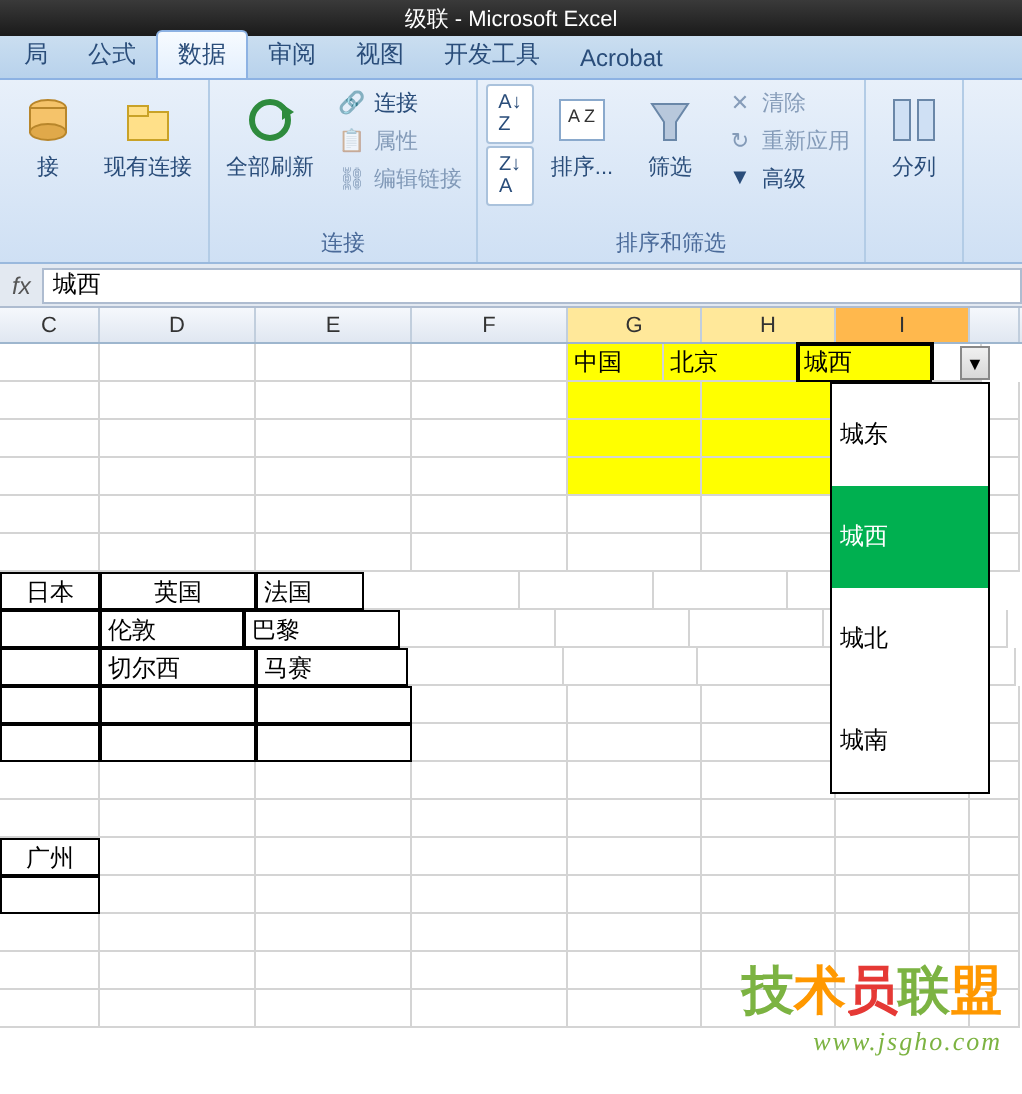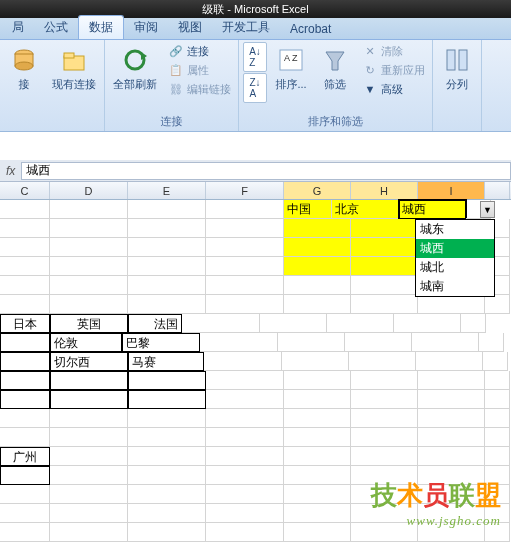--- a/index.html
+++ b/index.html
@@ -16,37 +16,37 @@
 .rgroup-label { text-align: center; font-size: 11px; color: #4a6a99; padding: 1px 0 2px; }
 .rgroup-body { display: flex; align-items: flex-start; gap: 4px; height: 72px; }
 .bigbtn { display: flex; flex-direction: column; align-items: center; justify-content: flex-start; padding: 2px 4px; border-radius: 3px; cursor: pointer; min-width: 36px; }
 .bigbtn-icon { width: 32px; height: 32px; display: flex; align-items: center; justify-content: center; }
 .bigbtn-label { font-size: 11px; color: #2a4d7a; text-align: center; line-height: 13px; margin-top: 2px; }
 .smallbtns { display: flex; flex-direction: column; gap: 1px; }
 .smallbtn { display: flex; align-items: center; gap: 3px; padding: 1px 3px; border-radius: 2px; cursor: pointer; font-size: 11px; color: #2a4d7a; }
 .smallbtn-icon { width: 16px; height: 16px; display: flex; align-items: center; justify-content: center; }
 .disabled { opacity: 0.5; }
 
-.formulabar { height: 22px; background: #e3e9f1; border-bottom: 1px solid #aebcd0; display: flex; align-items: center; margin-top: 28px; }
+.formulabar { height: 22px; background: #e3e9f1; border-bottom: 1px solid #aebcd0; display: flex; align-items: center; }
 .fx { padding: 0 6px; font-style: italic; color: #555; }
 .fxinput { flex: 1; height: 18px; border: 1px solid #aebcd0; background: #fff; padding: 0 4px; font-size: 12px; }
 
 .grid { position: relative; background: #fff; }
 .colheads { display: flex; height: 18px; background: linear-gradient(#f5f8fc, #e0e7f1); border-bottom: 1px solid #9eb6ce; }
 .ch { border-right: 1px solid #c1cedd; text-align: center; font-size: 11px; color: #333; line-height: 18px; }
 
 .rows { }
 .row { display: flex; height: 19px; }
 .cell { border-right: 1px solid #d4d4d4; border-bottom: 1px solid #d4d4d4; padding: 0 3px; font-size: 12px; line-height: 18px; overflow: hidden; white-space: nowrap; }
 .yellow { background: #ffff00; }
 .bordered { border: 1px solid #000 !important; }
 .selcell { outline: 2px solid #000; outline-offset: -1px; }
 
 .dd { position: absolute; background: #fff; border: 1px solid #000; font-size: 12px; z-index: 10; }
-.dd-item { padding: 1px 4px; cursor: pointer; }
+.dd-item { padding: 17px 4px; cursor: pointer; }
 .dd-item.sel { background: #00b050; color: #fff; }
 .dd-arrow { position: absolute; width: 15px; height: 17px; background: linear-gradient(#f0f0f0,#d8d8d8); border: 1px solid #888; display: flex; align-items: center; justify-content: center; cursor: pointer; }
 
 .watermark { position: absolute; right: 10px; bottom: 18px; text-align: right; pointer-events: none; font-family: Liberation Serif, serif; }
 .wm1 { font-size: 26px; font-weight: bold; }
 .wm1 .g { color: #7cb342; } .wm1 .o { color: #ff9800; } .wm1 .r { color: #e53935; }
 .wm2 { font-size: 13px; color: #7cb342; font-style: italic; letter-spacing: 1px; }
 </style>
 </head>
 <body>
@@ -260,21 +260,21 @@
         <div class="cell" style="width:78px"></div>
         <div class="cell" style="width:67px"></div>
         <div class="cell" style="width:67px"></div>
         <div class="cell" style="width:67px"></div>
         <div class="cell" style="width:25px"></div>
       </div>
 
     <div class="row">
       <div class="cell bordered" style="width:50px;text-align:center">日本</div>
       <div class="cell bordered" style="width:78px;text-align:center">英国</div>
-      <div class="cell bordered" style="width:54px;text-align:right">法国</div>
+      <div class="cell bordered" style="width:54px;text-align:left">法国</div>
       <div class="cell" style="width:78px"></div>
         <div class="cell" style="width:67px"></div>
         <div class="cell" style="width:67px"></div>
         <div class="cell" style="width:67px"></div>
         <div class="cell" style="width:25px"></div>
     </div>
     <div class="row">
       <div class="cell bordered" style="width:50px"></div>
       <div class="cell bordered" style="width:72px">伦敦</div>
       <div class="cell bordered" style="width:78px">巴黎</div>

